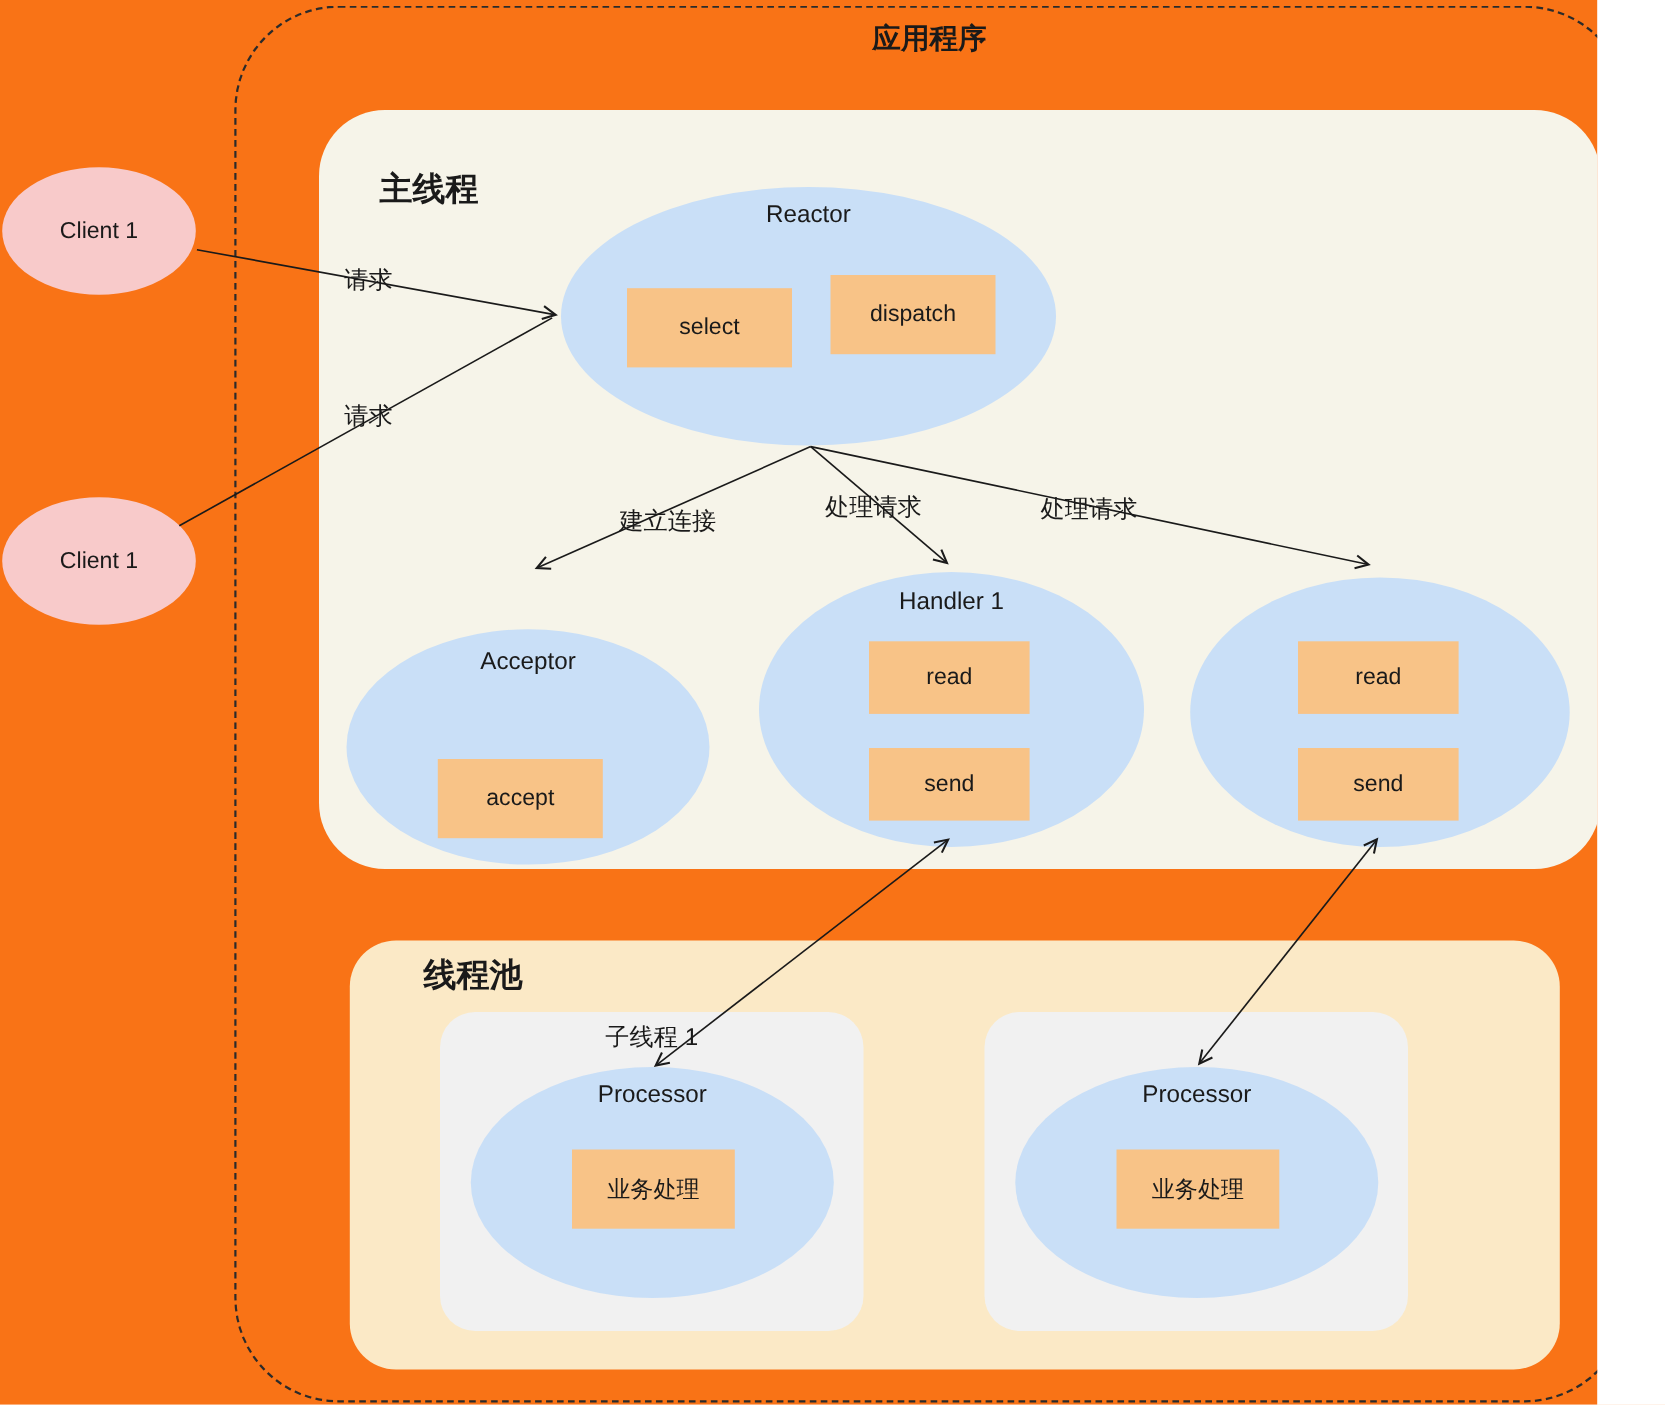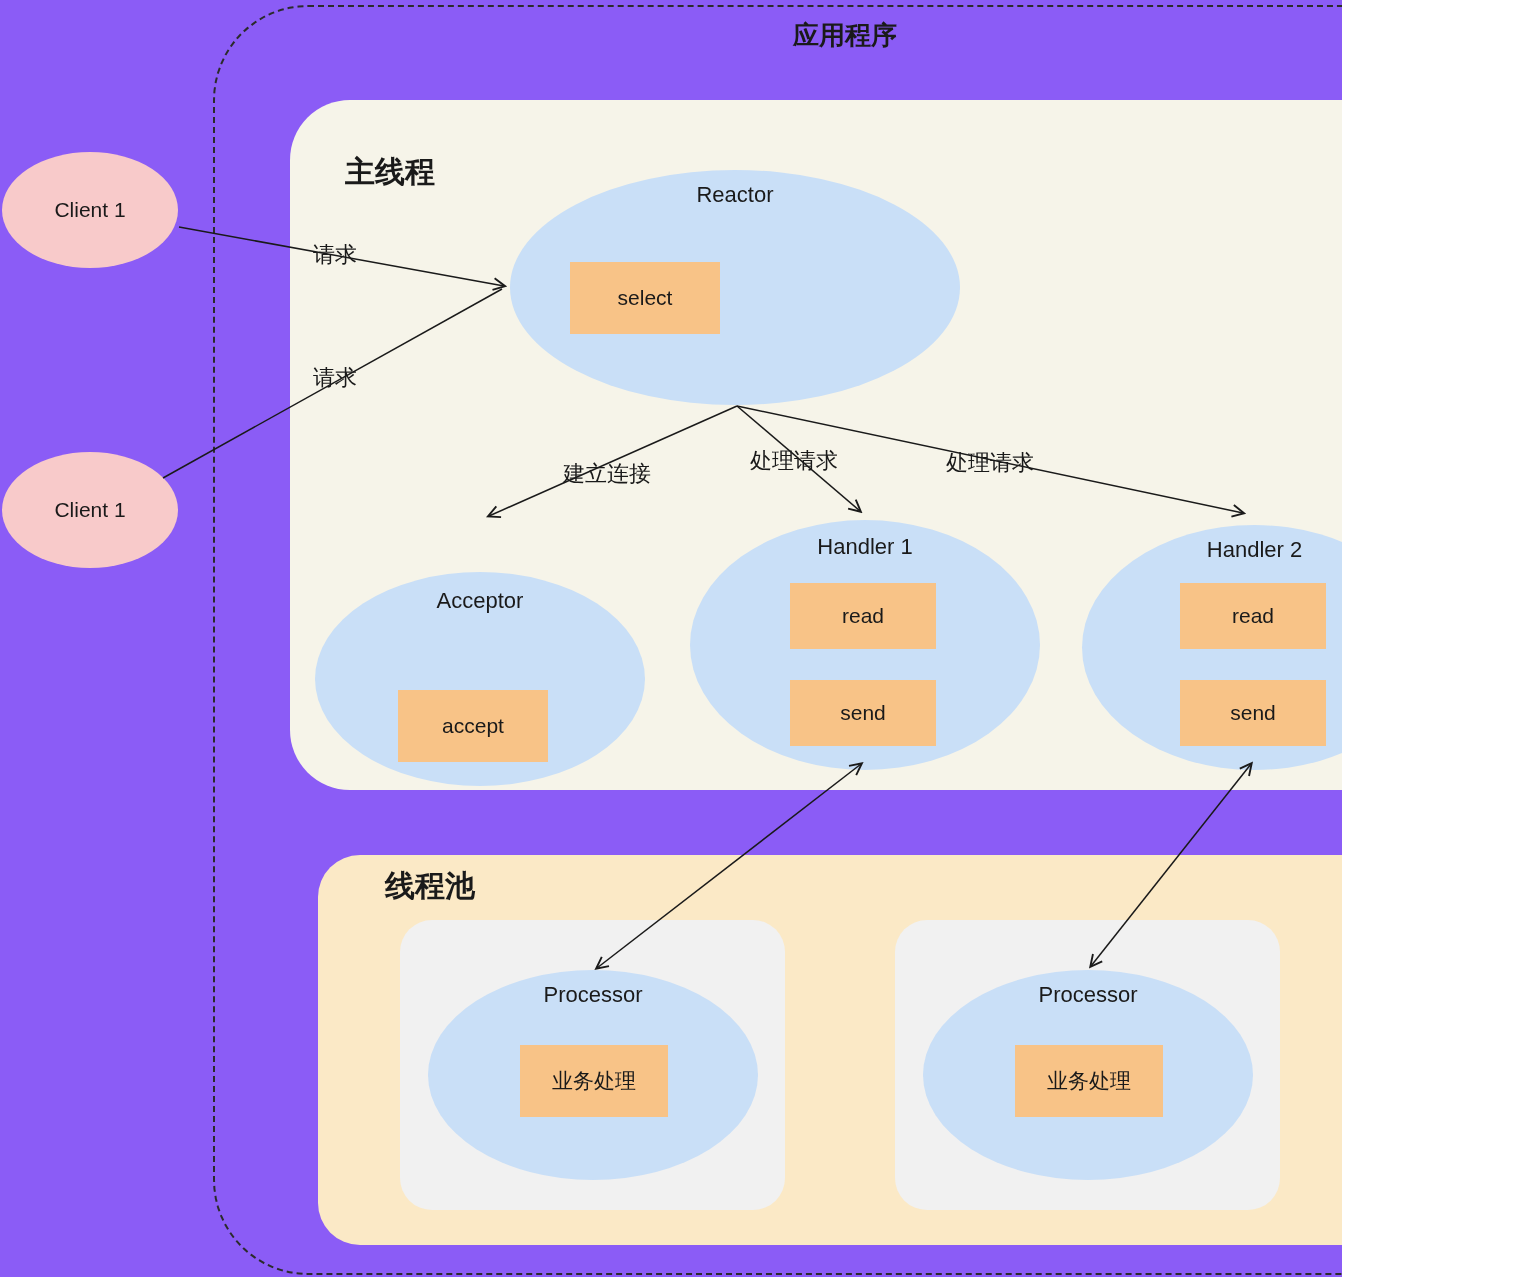--- a/index.html
+++ b/index.html
@@ -1,20 +1,20 @@
 <!DOCTYPE html>
 <html style="--client-fill: #F8CACA; --node-fill: #C9DFF7; --op-fill: #F8C387; --main-thread-bg: #F6F4E9; --thread-pool-bg: #FBE9C6; --worker-bg: #F1F1F1; --arrow: #1a1a1a;"><head>
 <meta charset="utf-8">
 <style>
   html, body { margin: 0; padding: 0; background: #ffffff; }
   .canvas {
     position: relative;
-    width: 1342px;
+    width: 1452px;
     height: 1277px;
-    background: #8b5cf6;
+    background: #f97316;
     font-family: "Liberation Sans", "DejaVu Sans", sans-serif;
     color: #1a1a1a;
     overflow: hidden;
   }
 
   .app-outline {
     position: absolute;
     left: 213px; top: 5px; width: 1264px; height: 1266px;
     border: 2px dashed #2b2b2b;
     border-radius: 95px;
@@ -109,40 +109,41 @@
   <div class="app-outline"></div>
   <div class="app-title">应用程序</div>
 
   <div class="main-thread-bg"></div>
   <div class="group-title" style="left:345px; top:152px;">主线程</div>
 
   <div class="thread-pool-bg"></div>
   <div class="group-title" style="left:345px; top:866px;margin-left:40px;">线程池</div>
 
   <div class="worker-bg" style="left:400px;"></div>
+  <div class="worker-title" style="left:400px;">子线程 1</div>
   <div class="worker-bg" style="left:895px;"></div>
 
   <div class="node" style="left:510px; top:170px; width:450px; height:235px;">
     <div class="node-title" style="top:12px;">Reactor</div>
     <div class="op" style="left:60px; top:80px; width:150px; height:72px;margin-top:12px;">select</div>
+    <div class="op" style="left:245px; top:80px; width:150px; height:72px;">dispatch</div>
   </div>
 
   <div class="node" style="left:315px; top:572px; width:330px; height:214px;">
     <div class="node-title" style="top:16px;">Acceptor</div>
     <div class="op" style="left:83px; top:70px; width:150px; height:72px;margin-top:48px;">accept</div>
   </div>
 
   <div class="node" style="left:690px; top:520px; width:350px; height:250px;">
     <div class="node-title" style="top:14px;">Handler 1</div>
     <div class="op" style="left:100px; top:63px; width:146px; height:66px;">read</div>
     <div class="op" style="left:100px; top:160px; width:146px; height:66px;">send</div>
   </div>
 
   <div class="node" style="left:1082px; top:525px; width:345px; height:245px;">
-    <div class="node-title" style="top:12px;">Handler 2</div>
     <div class="op" style="left:98px; top:58px; width:146px; height:66px;">read</div>
     <div class="op" style="left:98px; top:155px; width:146px; height:66px;">send</div>
   </div>
 
   <div class="node" style="left:428px; top:970px; width:330px; height:210px;">
     <div class="node-title" style="top:12px;">Processor</div>
     <div class="op" style="left:92px; top:75px; width:148px; height:72px;">业务处理</div>
   </div>
 
   <div class="node" style="left:923px; top:970px; width:330px; height:210px;">

